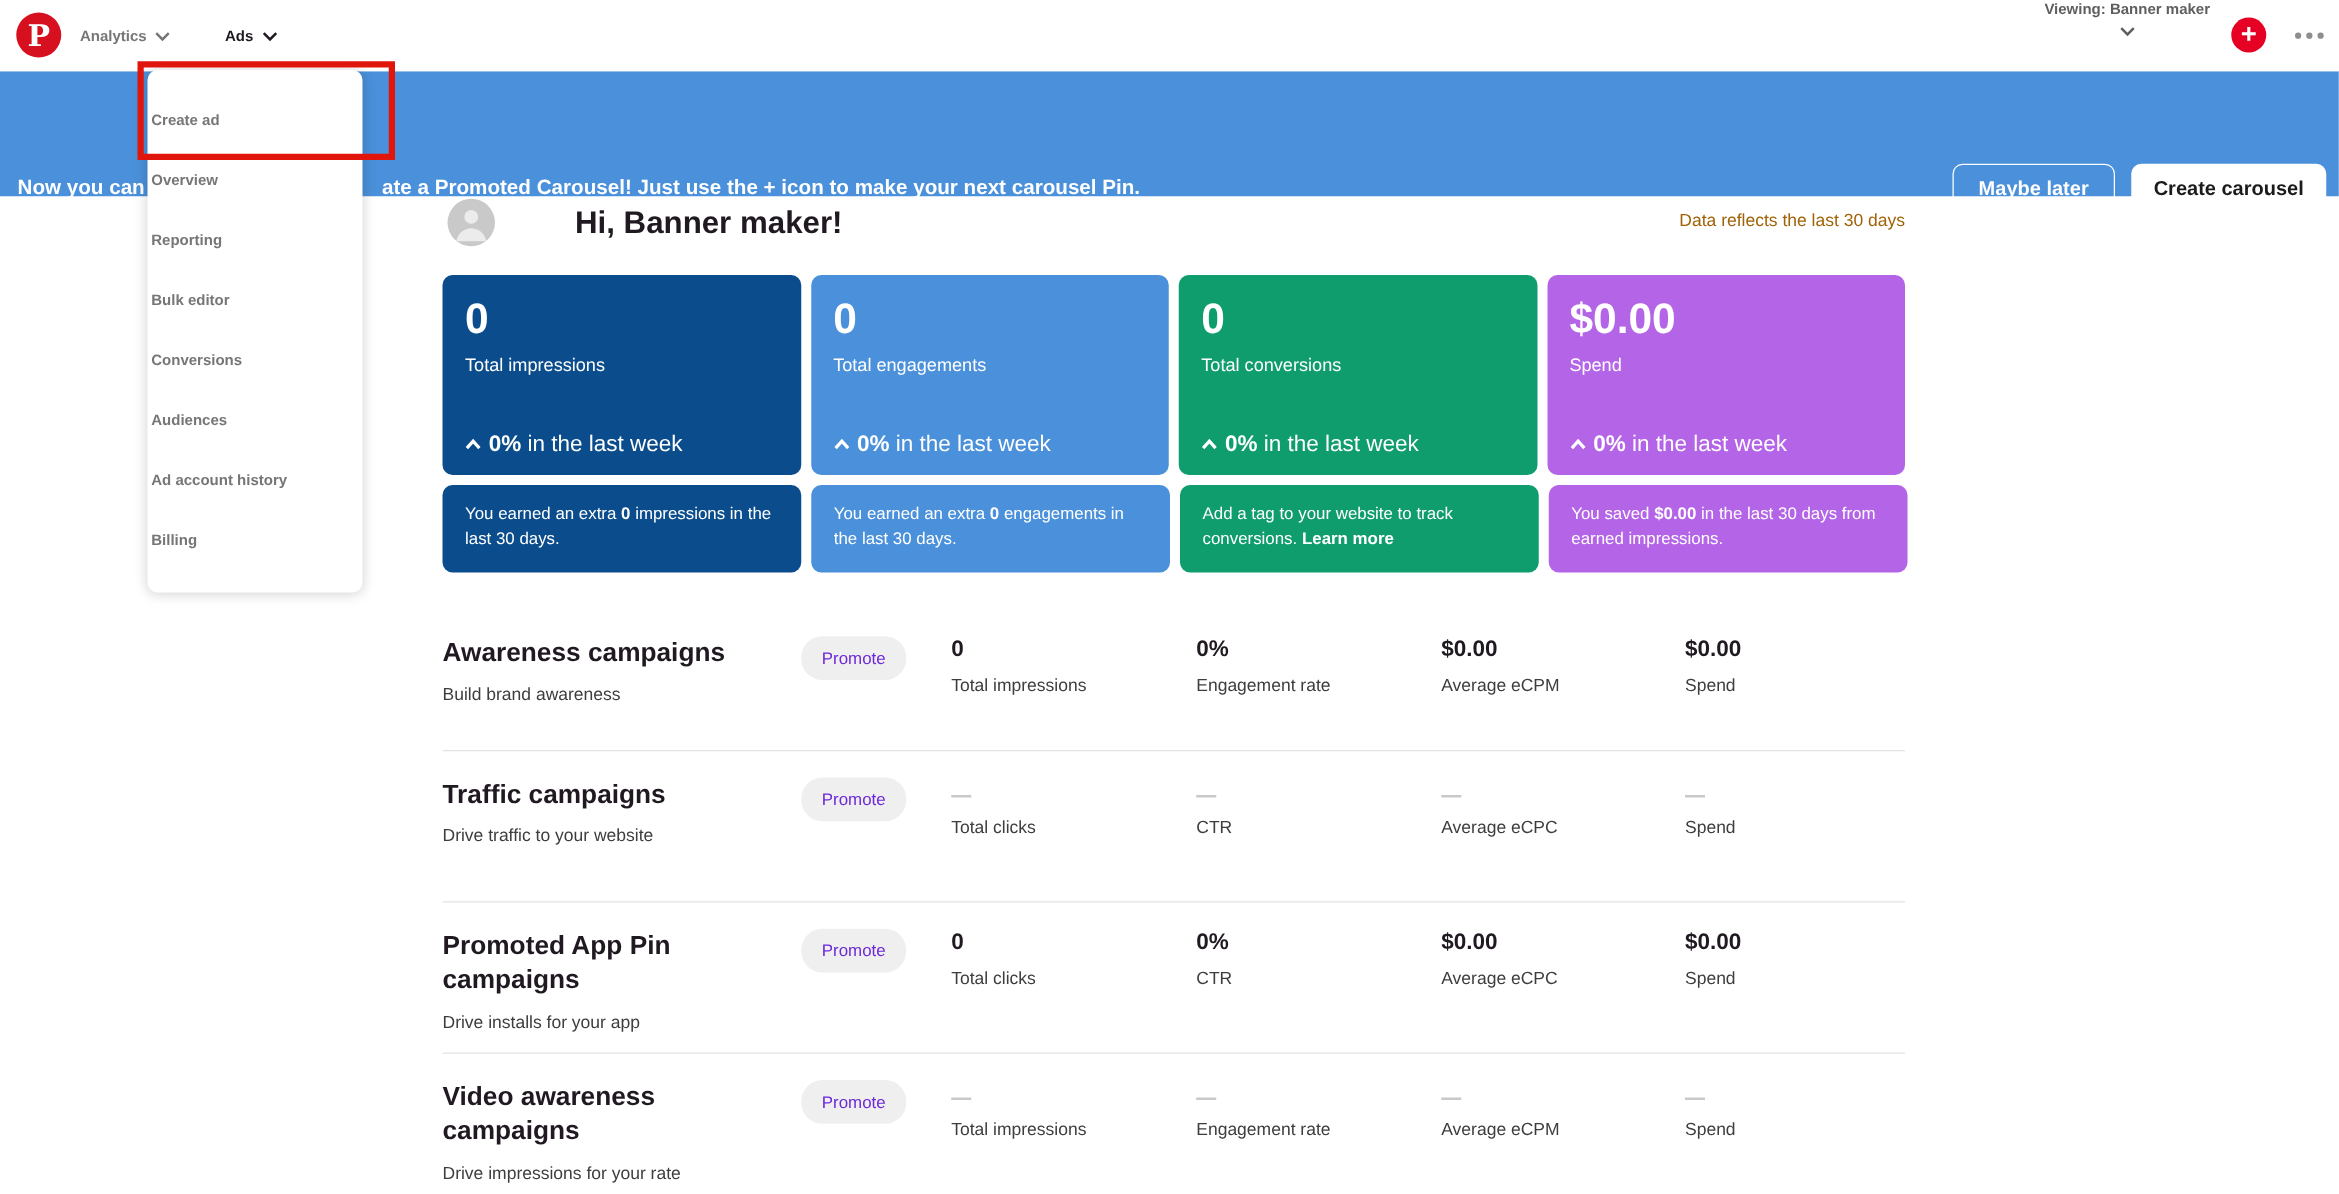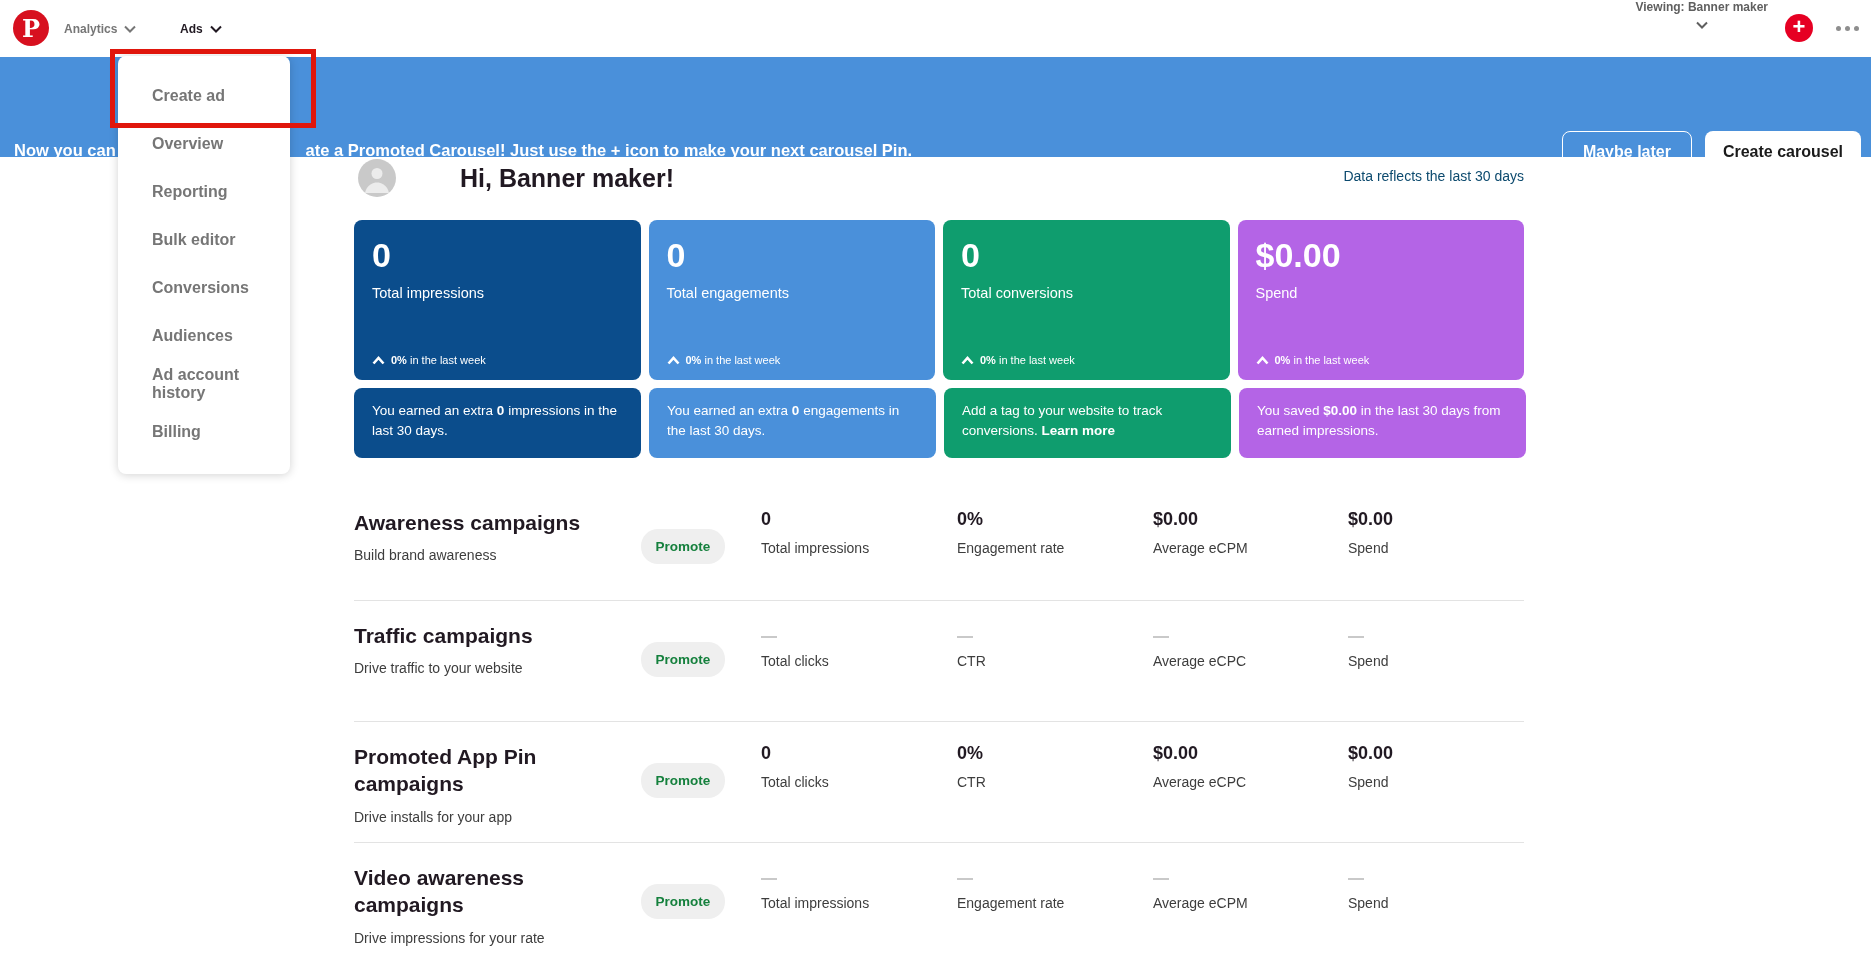--- a/index.html
+++ b/index.html
@@ -29,41 +29,41 @@
   .banner-gap { display:inline-block; width:176px; }
   .banner-actions { position:absolute; right:10px; top:74px; display:flex; gap:13px; }
   .btn-ghost { height:42px; padding:0 20px; border:1.5px solid #fff; border-radius:8px; background:transparent;
     color:#fff; font-weight:700; font-size:16px; font-family:inherit; cursor:pointer; }
   .btn-white { height:42px; padding:0 18px; border:none; border-radius:8px; background:#fff;
     color:#1b1b1b; font-weight:700; font-size:16px; font-family:inherit; cursor:pointer; }
 
   
   .dropdown { position:absolute; left:118px; top:56px; width:172px; height:418px; background:#fff;
     border-radius:8px; box-shadow:0 1px 10px rgba(0,0,0,0.18); z-index:10; padding:16px 0; }
-  .dd-item { height:48px; display:flex; align-items:center; padding-left:34px;
-    font-weight:700; font-size:16px; color:#767676; cursor:pointer; }
+  .dd-item { height:48px; display:flex; align-items:center; padding-left:3px;
+    font-weight:700; font-size:12px; color:#767676; cursor:pointer; }
 
   
   .annotation { position:absolute; left:110px; top:49px; width:206px; height:79px;
     border:5px solid #e0160c; z-index:20; pointer-events:none; }
 
   
   .greeting { position:absolute; left:358px; top:159px; display:flex; align-items:center; gap:18px; }
   .avatar { width:38px; height:38px; border-radius:50%; background:#c9c9c9; overflow:hidden;
     display:flex; align-items:center; justify-content:center; }
   .hi-title { font-size:25px; font-weight:800; color:#211922;margin-left:46px; }
-  .data-note { position:absolute; right:347px; top:168px; font-size:14px; color:#0c4a6e; }
+  .data-note { position:absolute; right:347px; top:168px; font-size:14px; color:#a16207; }
 
   
   .cards-row { position:absolute; left:354px; top:220px; width:1170px; display:flex; gap:8px; }
   .scard { width:287px; height:160px; border-radius:8px; color:#fff; padding:17px 18px 14px 18px;
     display:flex; flex-direction:column; }
   .scard .val { font-size:34px; font-weight:800; line-height:1.1; }
   .scard .lbl { font-size:14.5px; margin-top:11px; }
-  .scard .trend { margin-top:auto; font-size:11px; display:flex; align-items:center; gap:6px; }
+  .scard .trend { margin-top:auto; font-size:18px; display:flex; align-items:center; gap:6px; }
   .scard .trend b { font-weight:800; }
   .foot-row { position:absolute; left:354px; top:388px; width:1264px; display:flex; gap:8px; }
   .fcard { width:287px; height:70px; border-radius:8px; color:#fff; padding:13px 18px;
     font-size:13.5px; line-height:1.5; }
   .fcard b { font-weight:800; }
   .fcard a { color:#fff; font-weight:800; text-decoration:none; cursor:pointer; }
   .c-navy  { background:#0b4d8c; }
   .c-blue  { background:#4a90da; }
   .c-green { background:#0f9d6e; }
   .c-purple{ background:#b464e6; }
@@ -71,21 +71,21 @@
   
   .campaigns { position:absolute; left:354px; top:479px; width:1170px; }
   .crow { position:relative; height:121px; }
   .crow + .crow { border-top:1px solid #e3e3e3; }
   .crow .inner { position:relative; padding-top:21px; height:100%; }
   .crow:first-child .inner { padding-top:30px; }
   .c-titleblock { position:absolute; left:0; top:inherit; width:262px; }
   .c-title { font-size:21px; font-weight:800; color:#211922; line-height:1.3; }
   .c-sub { font-size:14px; color:#3d3d3d; margin-top:11px; }
   .promote { position:absolute; left:287px; width:84px; height:35px; border:none; border-radius:17px;
-    background:#efefef; color:#15803d; font-weight:700; font-size:13.5px; font-family:inherit; cursor:pointer;margin-top:20px; }
+    background:#efefef; color:#6d28d9; font-weight:400; font-size:13.5px; font-family:inherit; cursor:pointer; }
   .cstat { position:absolute; width:180px; }
   .cs1 { left:407px; } .cs2 { left:603px; } .cs3 { left:799px; } .cs4 { left:994px; }
   .cstat .v { font-size:18px; font-weight:800; color:#211922; height:24px; }
   .cstat .dashline { display:inline-block; width:16px; height:2px; background:#c9c9c9; margin-top:9px; }
   .cstat .l { font-size:14px; color:#3d3d3d; margin-top:7px; }
 </style>
 </head>
 <body>
 
 <div class="banner">

